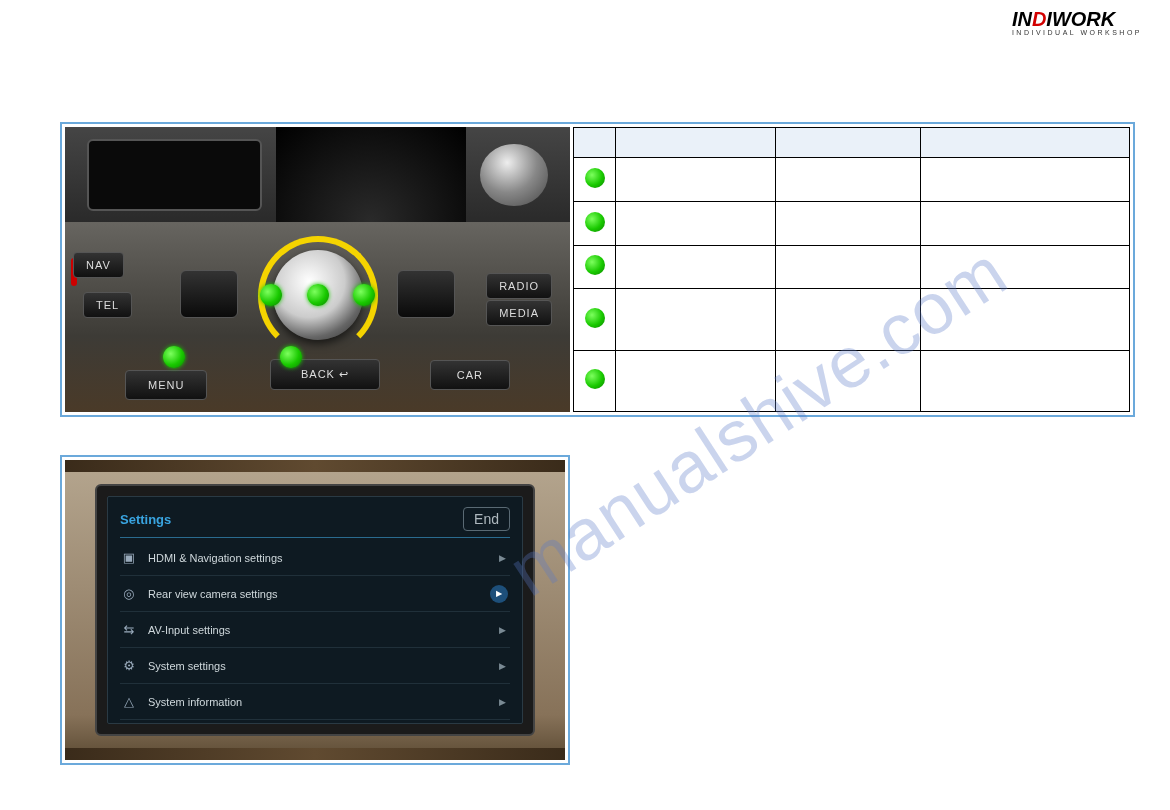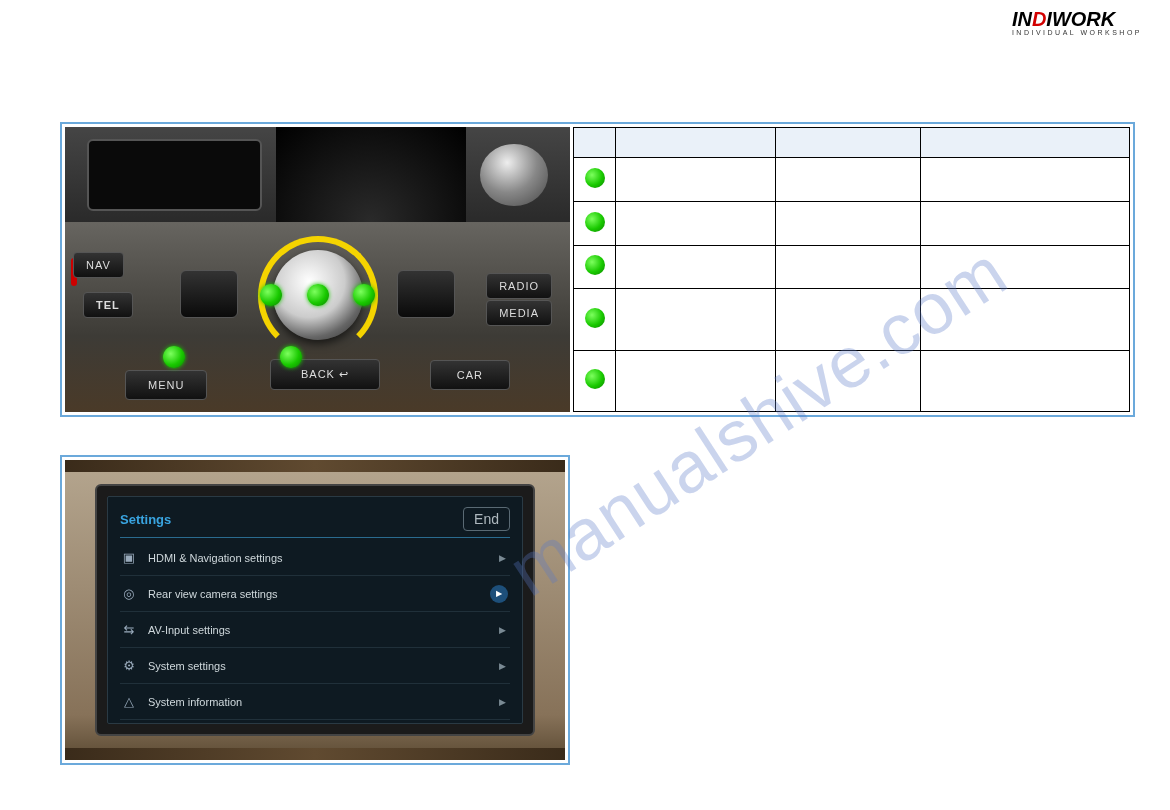--- a/index.html
+++ b/index.html
@@ -75,21 +75,21 @@
   .mmi-mid {
     position:absolute; top:95px; left:0; right:0; bottom:0;
     background: linear-gradient(180deg,#676560,#3d3b36 60%, #4a3a28);
   }
   .btn-lbl {
     position:absolute; color:#ddd; font-size:11px; letter-spacing:1px;
     background: linear-gradient(180deg,#333,#111);
     padding:6px 12px; border-radius:4px; border:1px solid #555;
   }
   .nav-b   { top:30px; left:8px; }
-  .tel-b   { top:70px; left:18px;font-weight:bold; }
+  .tel-b   { top:70px; left:18px; }
   .radio-b { top:30px; right:18px;margin-top:21px; }
   .media-b { top:78px; right:18px; }
   .menu-b  { bottom:12px; left:60px; padding:8px 22px;}
   .back-b  { bottom:22px; left:205px; padding:8px 30px;}
   .car-b   { bottom:22px; right:60px; padding:8px 26px;}
   .knob {
     position:absolute; top:28px; left:50%; transform:translateX(-50%);
     width:90px;height:90px;border-radius:50%;
     background: radial-gradient(circle at 40% 35%,#fff,#ccc 45%,#666 70%,#222);
     box-shadow:0 4px 8px rgba(0,0,0,.6);

